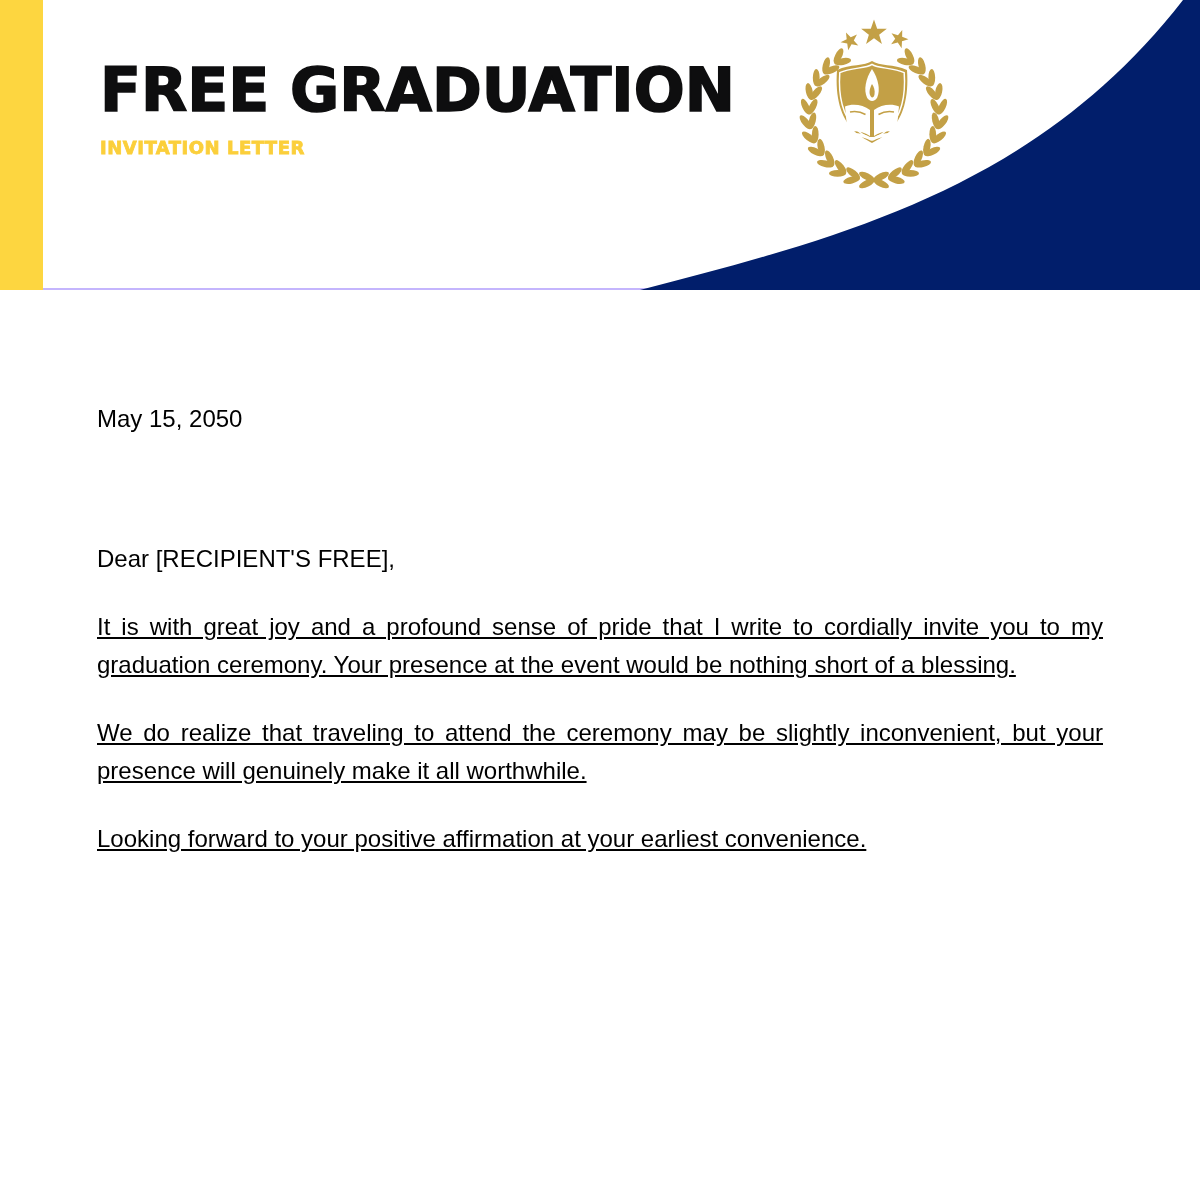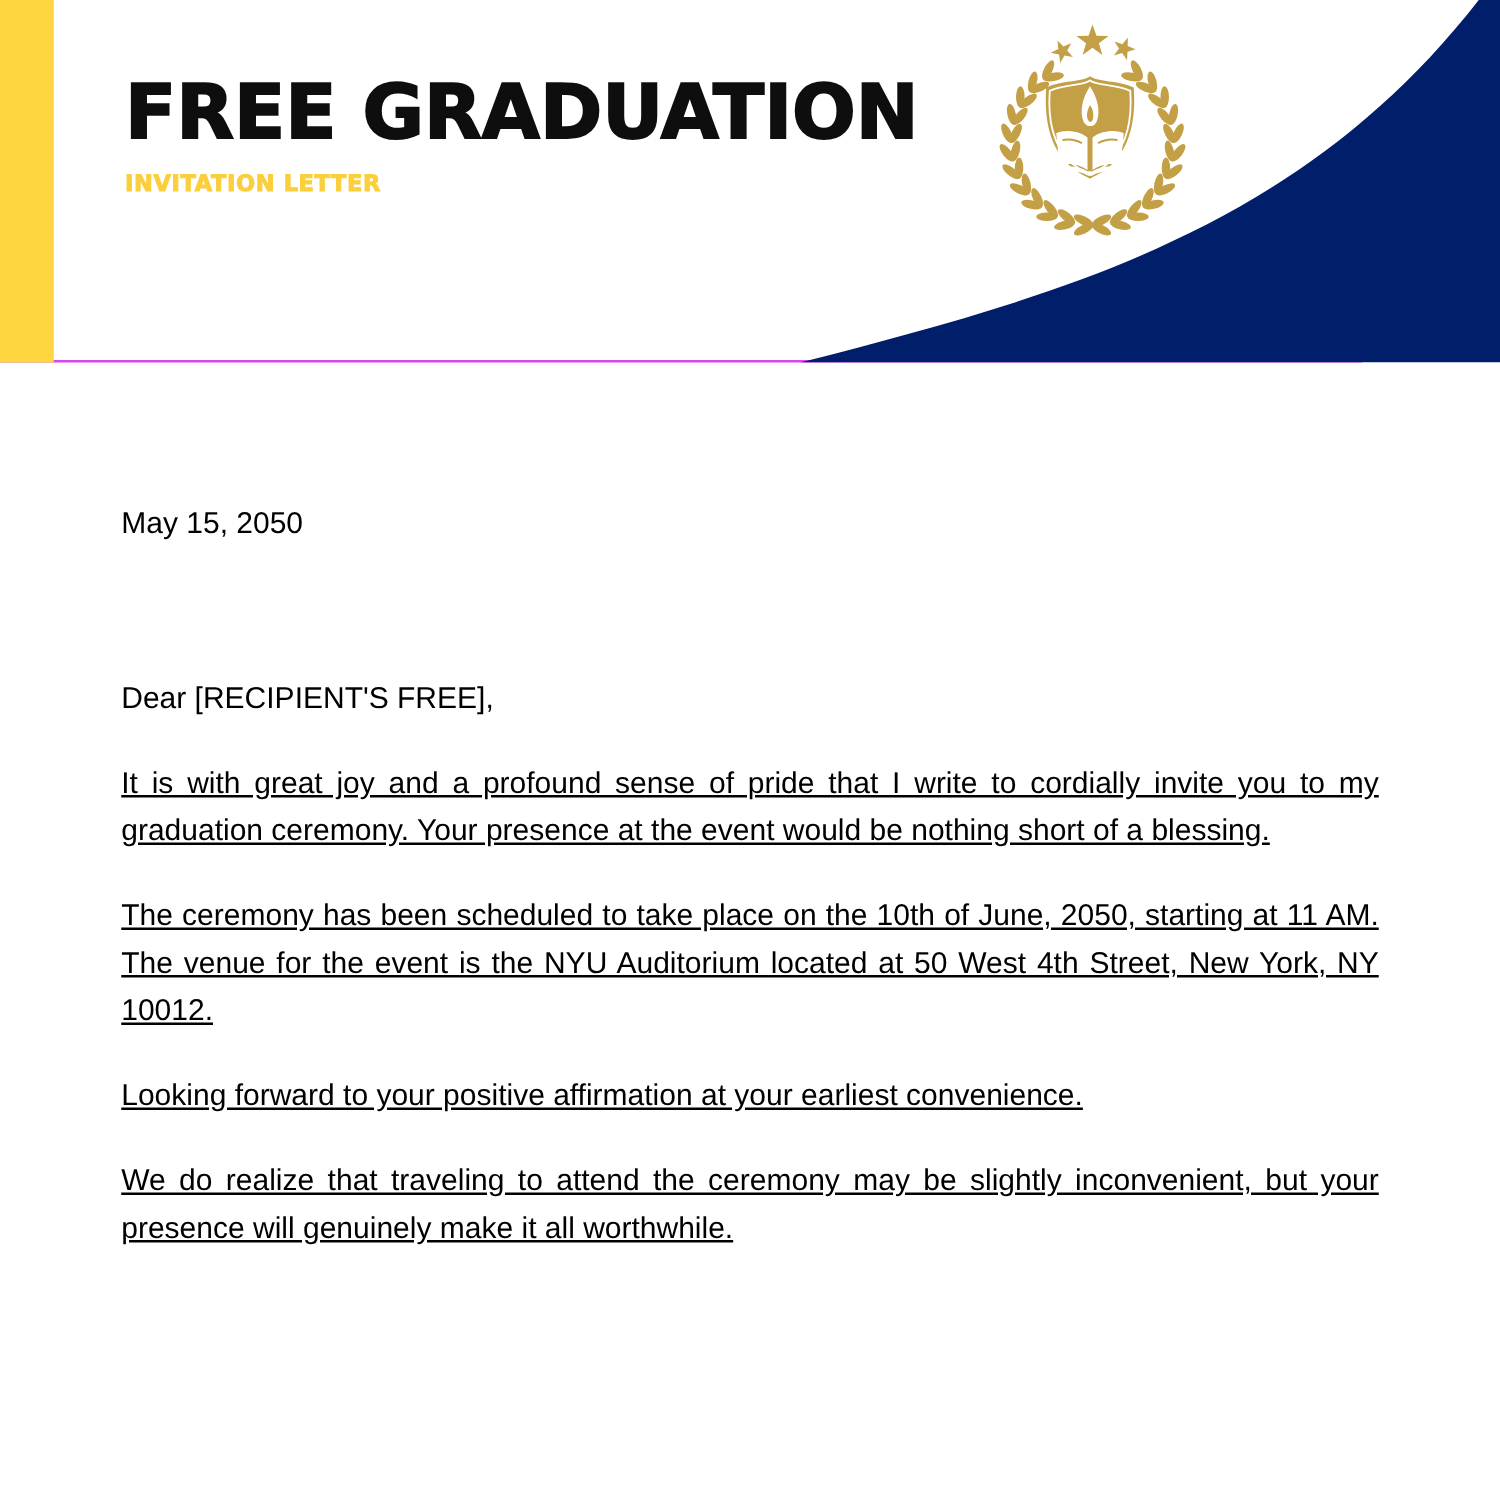--- a/index.html
+++ b/index.html
@@ -11,21 +11,21 @@
     font-family: "Liberation Sans", sans-serif;
     overflow: hidden;
   }
 
   
   .header {
     position: relative;
     width: 1090px;
     height: 290px;
     background: #ffffff;
-    border-bottom: 2px solid #d946ef;
+    border-bottom: 2px solid #c4b5fd;
   }
   .accent-bar {
     position: absolute;
     left: 0; top: 0;
     width: 43px; height: 290px;
     background: #FDD640;
   }
   .navy-curve {
     position: absolute;
     left: 0; top: 0;
@@ -161,16 +161,15 @@
 <div class="letter">
   <p class="date">May 15, 2050</p>
 
   <p class="recipient">
     <br>
   </p>
 
   <p class="salutation">Dear [RECIPIENT'S FREE],</p>
 
   <p class="para">It is with great joy and a profound sense of pride that I write to cordially invite you to my graduation ceremony. Your presence at the event would be nothing short of a blessing.</p>
-  <p class="para">The ceremony has been scheduled to take place on the 10th of June, 2050, starting at 11 AM. The venue for the event is the NYU Auditorium located at 50 West 4th Street, New York, NY 10012.</p>
+  <p class="para">We do realize that traveling to attend the ceremony may be slightly inconvenient, but your presence will genuinely make it all worthwhile.</p>
   <p class="para">Looking forward to your positive affirmation at your earliest convenience.</p>
-  <p class="para">We do realize that traveling to attend the ceremony may be slightly inconvenient, but your presence will genuinely make it all worthwhile.</p>
 </div>
 
 </body></html>

